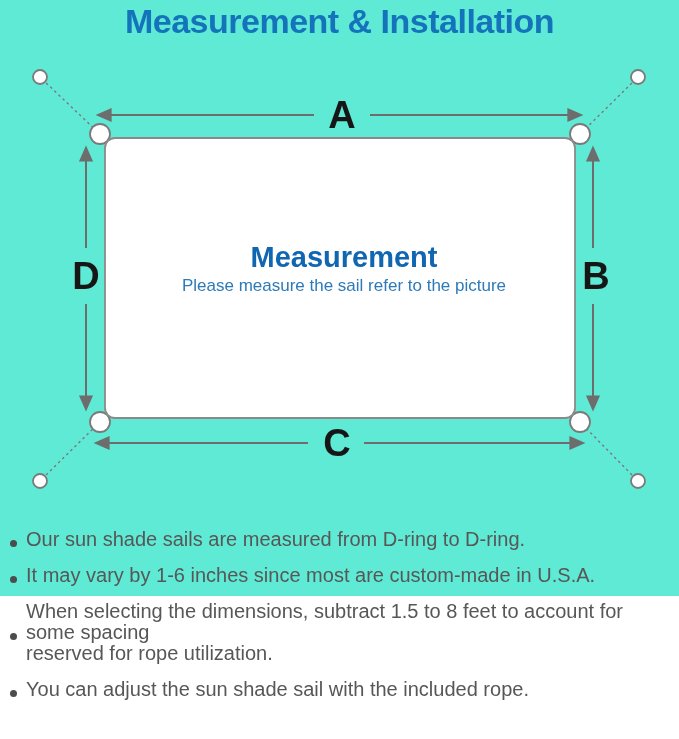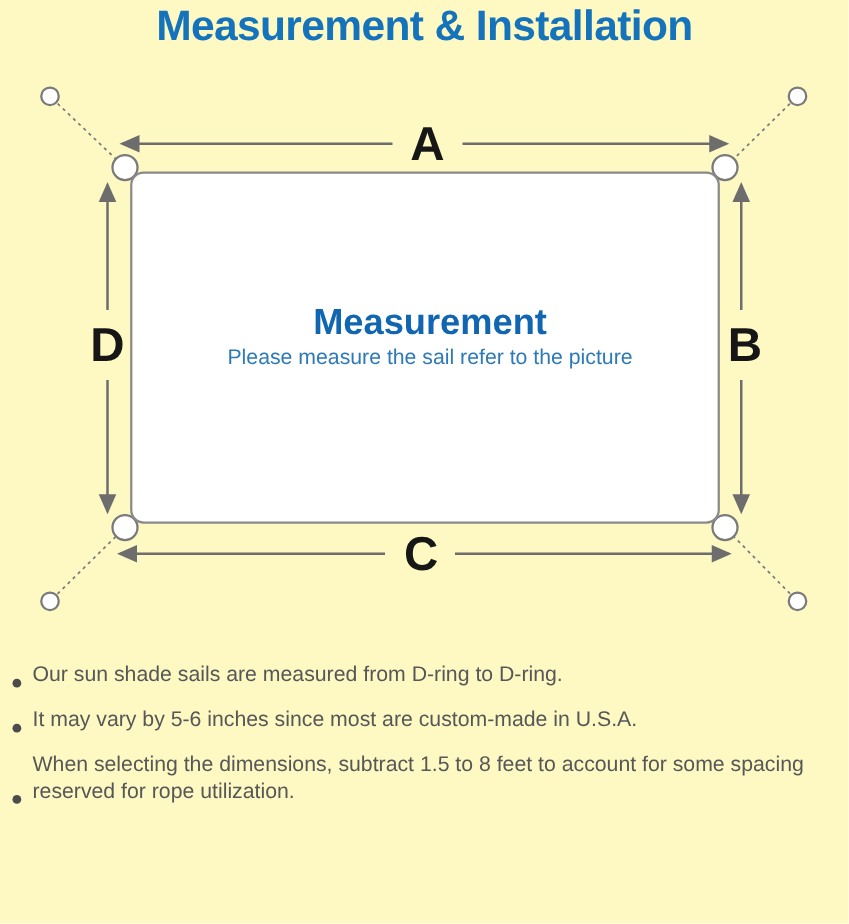--- a/index.html
+++ b/index.html
@@ -7,22 +7,22 @@
     padding: 0;
     background: #ffffff;
     width: 679px;
     height: 739px;
     overflow: hidden;
     font-family: "Liberation Sans", sans-serif;
   }
   .page {
     position: relative;
     width: 679px;
-    height: 739px;
-    background: #fef9c3;
+    height: 596px;
+    background: #5eead4;
   }
   .title {
     margin: 0;
     padding-top: 2px;
     height: 58px;
     box-sizing: border-box;
     text-align: center;
     font-size: 34px;
     font-weight: 700;
     letter-spacing: -0.5px;
@@ -50,24 +50,24 @@
     font-size: 17px;
     fill: #2e7ab8;
   }
   .notes {
     margin: 0;
     padding: 11px 14px 0 10px;
     list-style: none;
   }
   .notes li {
     display: flex;
-    align-items: flex-end;
+    align-items: center;
     margin: 0 0 15px 0;
     color: #575757;
-    font-size: 17px;
+    font-size: 20px;
     line-height: 21px;
   }
   .dot {
     flex: none;
     width: 7px;
     height: 7px;
     margin: 7px 9px 0 0;
     border-radius: 50%;
     background: #4c4c4c;
   }
@@ -127,22 +127,26 @@
     <text class="center-subtitle" x="344" y="293" text-anchor="middle">Please measure the sail refer to the picture</text>
   </svg>
 
   <ul class="notes">
     <li>
       <span class="dot"></span>
       <span class="btext">Our sun shade sails are measured from D-ring to D-ring.</span>
     </li>
     <li>
       <span class="dot"></span>
-      <span class="btext">It may vary by 5-6 inches since most are custom-made in U.S.A.</span>
+      <span class="btext">It may vary by 1-6 inches since most are custom-made in U.S.A.</span>
     </li>
     <li>
       <span class="dot"></span>
       <span class="btext">When selecting the dimensions, subtract 1.5 to 8 feet to account for some spacing
 reserved for rope utilization.</span>
     </li>
+    <li>
+      <span class="dot"></span>
+      <span class="btext">You can adjust the sun shade sail with the included rope.</span>
+    </li>
   </ul>
 
 </div>
 
 </body></html>

